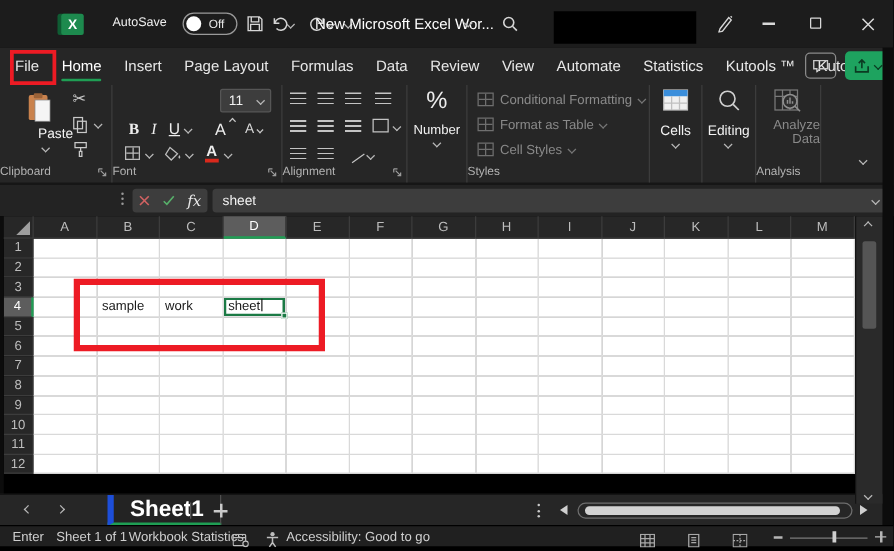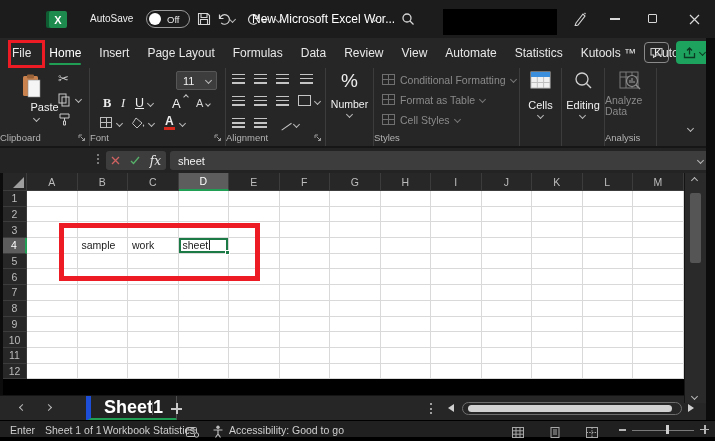--- a/index.html
+++ b/index.html
@@ -103,21 +103,21 @@
       background:linear-gradient(#6f6f6f,#6f6f6f) 50% 0/1px 100% no-repeat,
                  linear-gradient(#6f6f6f,#6f6f6f) 0 50%/100% 1px no-repeat}
   .styles-lbl{font-size:10.5px;color:var(--dis);white-space:nowrap}
   .styles-row .chev{border-color:#777}
   #g-cells{left:520px;width:42px}
   #g-editing{left:562px;width:43px}
   #g-analysis{left:605px;width:52px}
   #cells-icon,#editing-icon,#analysis-icon{position:absolute;top:3px;left:0;right:0;display:flex;justify-content:center}
   #cells-label,#editing-label{top:31px}
   #cells-chev,#editing-chev{top:45px}
-  #analyze-l1,#analyze-l2{position:absolute;left:0;right:0;text-align:left;font-size:10.5px;color:var(--dis)}
+  #analyze-l1,#analyze-l2{position:absolute;left:0;right:0;text-align:right;font-size:10.5px;color:var(--dis)}
   #analyze-l1{top:26px}#analyze-l2{top:37px}
   #ribbon-collapse{position:absolute;left:688px;top:58px}
   
   #formulabar{position:absolute;top:148px;left:0;width:715px;height:25px;background:#232323}
   #name-box{position:absolute;left:4px;top:3px;width:88px;height:19px;background:var(--field);
             border-radius:3px;font-size:11px;color:#fff;display:flex;align-items:center;padding-left:7px}
   #name-box .chev{position:absolute;right:6px}
   #fb-dots{position:absolute;left:97px;top:6px;display:flex;flex-direction:column;gap:2px}
   #fb-dots i{width:2px;height:2px;background:#9a9a9a;border-radius:50%}
   #fx-group{position:absolute;left:106px;top:3px;width:60px;height:19px;background:var(--field);

